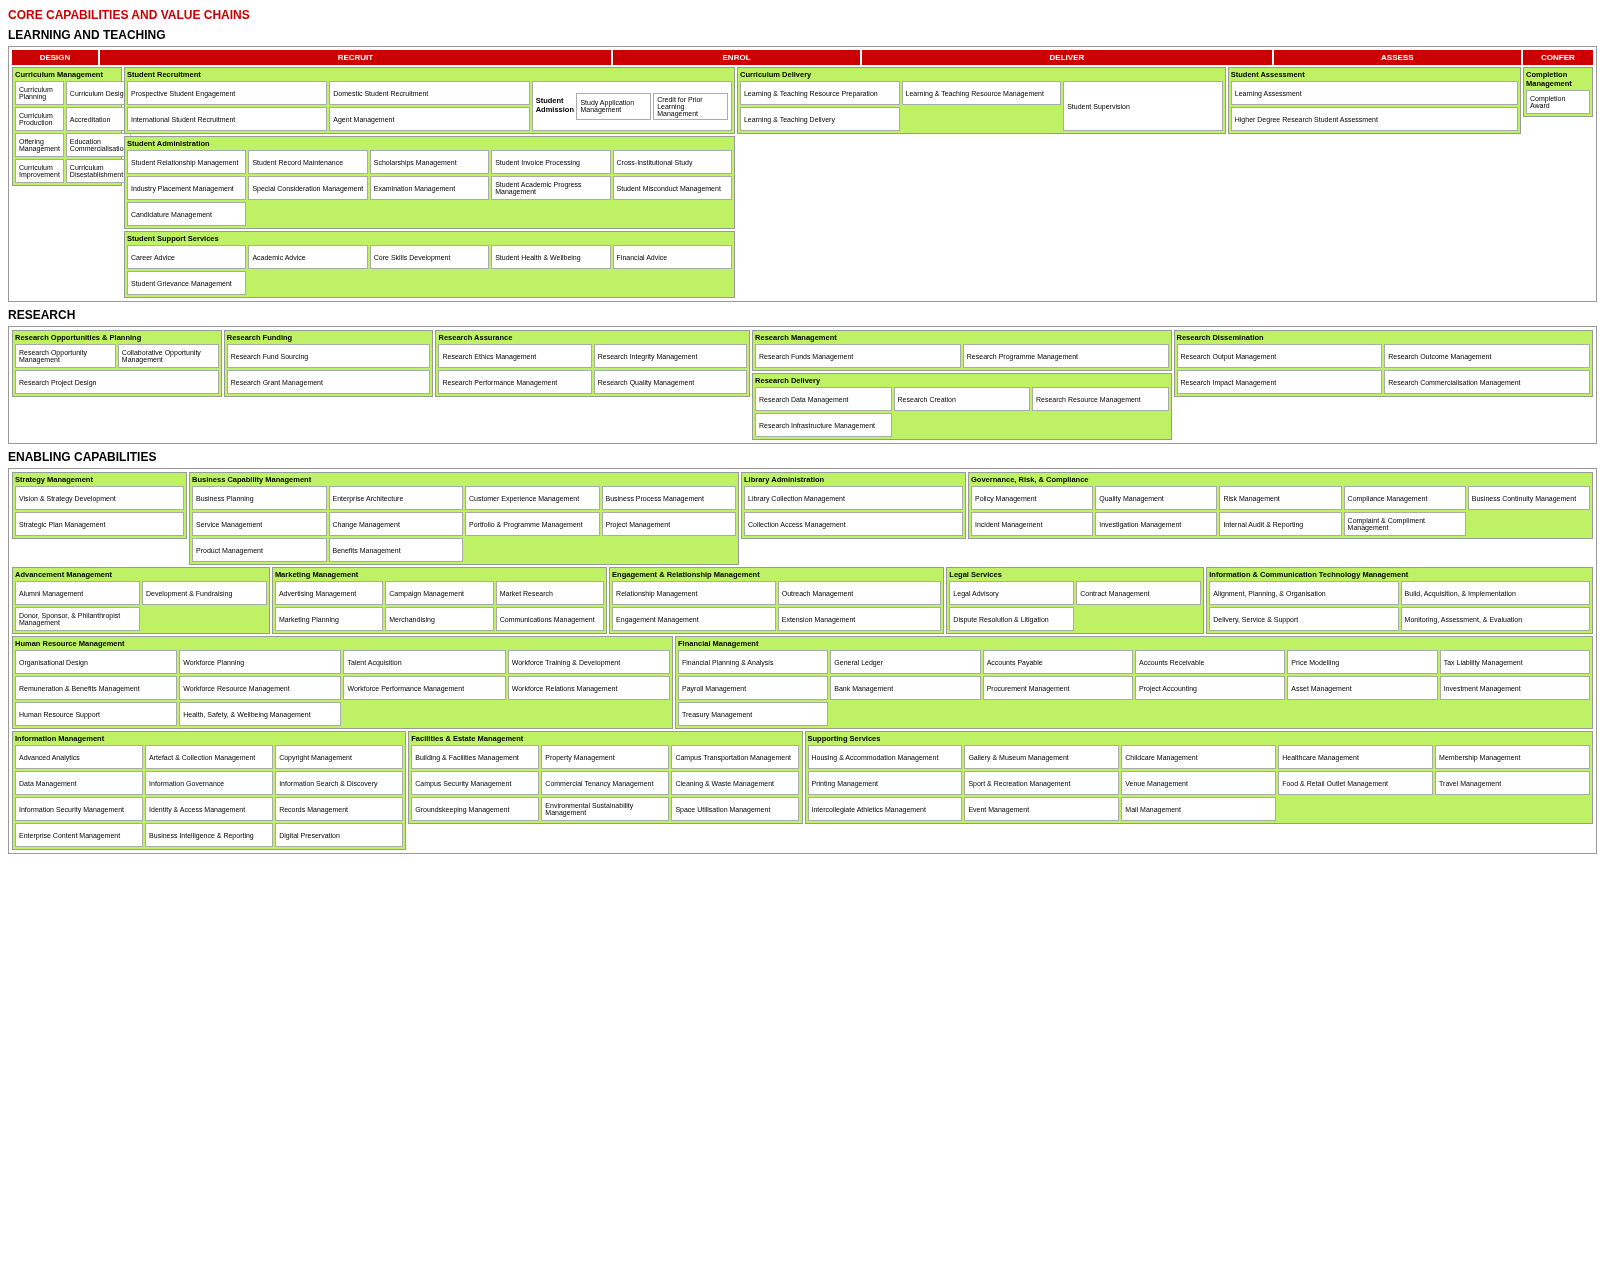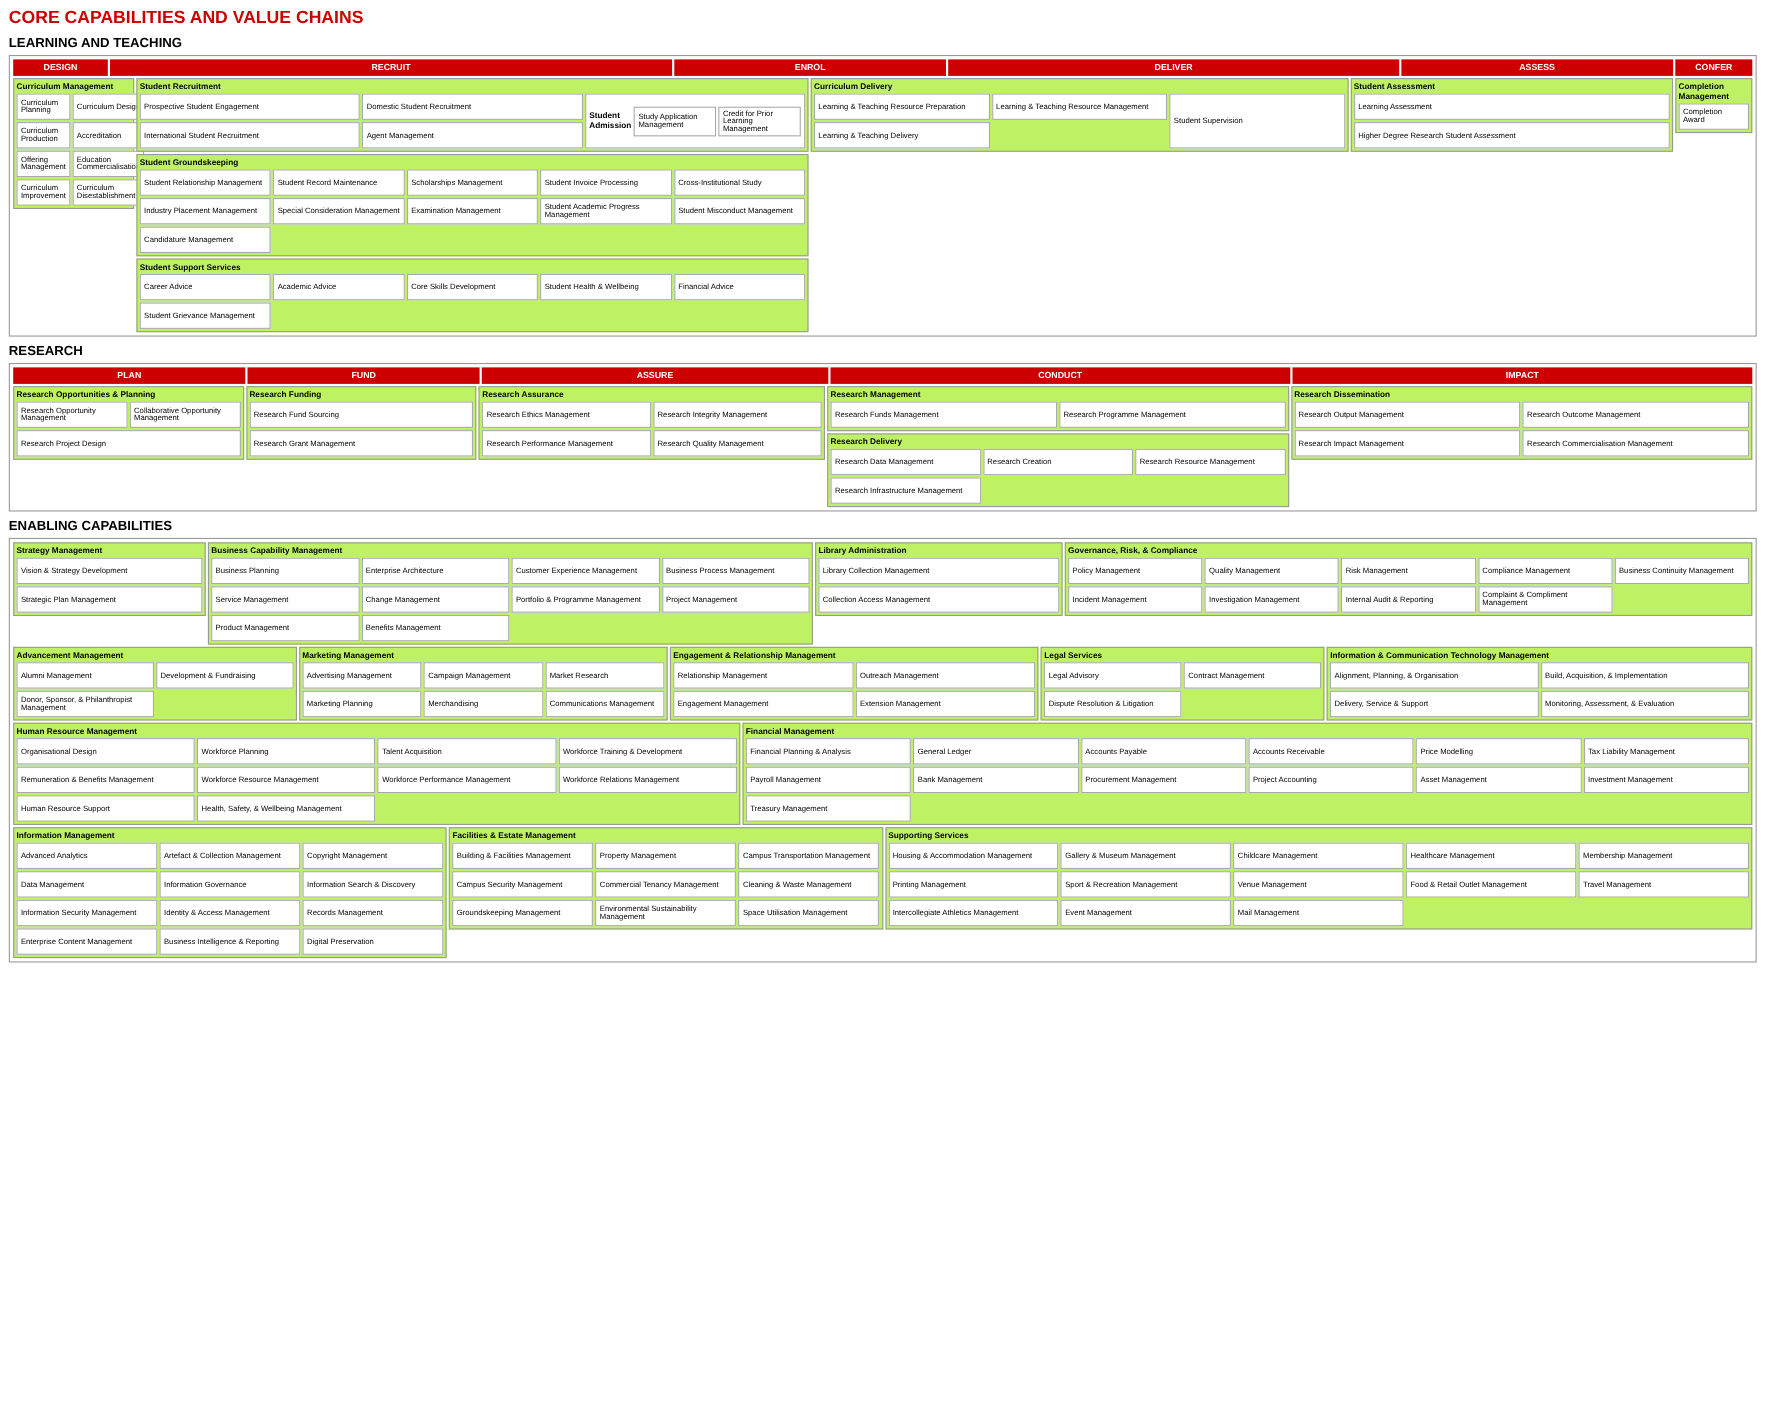--- a/index.html
+++ b/index.html
@@ -1,18 +1,18 @@
 <!DOCTYPE html>
 <html><head>
   <meta charset="utf-8">
   <style>
     * { box-sizing: border-box; margin: 0; padding: 0; }
     body { font-family: Arial, sans-serif; font-size: 8px; background: #fff; color: #000; padding: 8px; }
     
-    .main-title { color: #c00; font-weight: bold; font-size: 16px; margin-bottom: 4px; }
+    .main-title { color: #c00; font-weight: bold; font-size: 12px; margin-bottom: 4px; }
     .section-title { font-weight: bold; font-size: 12px; margin: 6px 0 4px 0; }
     
     .vc-group { border: 1px solid #999; padding: 2px; background: #bef264; }
     .vc-group-title { font-size: 7.5px; font-weight: bold; margin-bottom: 2px; color: #000; }
     
     .cell-grid { display: grid; gap: 2px; }
     .cell-grid-2 { grid-template-columns: 1fr 1fr; }
     .cell-grid-3 { grid-template-columns: 1fr 1fr 1fr; }
     .cell-grid-4 { grid-template-columns: 1fr 1fr 1fr 1fr; }
     .cell-grid-5 { grid-template-columns: 1fr 1fr 1fr 1fr 1fr; }
@@ -77,21 +77,21 @@
             <div class="cell-grid cell-grid-2">
               <div class="cell">Study Application Management</div>
               <div class="cell">Credit for Prior Learning Management</div>
             </div>
           </div>
           <div class="cell">International Student Recruitment</div>
           <div class="cell">Agent Management</div>
         </div>
       </div>
       <div class="vc-group">
-        <div class="vc-group-title">Student Groundskeeping</div>
+        <div class="vc-group-title">Student Administration</div>
         <div class="cell-grid cell-grid-5">
           <div class="cell">Student Relationship Management</div>
           <div class="cell">Student Record Maintenance</div>
           <div class="cell">Scholarships Management</div>
           <div class="cell">Student Invoice Processing</div>
           <div class="cell">Cross-Institutional Study</div>
           <div class="cell">Industry Placement Management</div>
           <div class="cell">Special Consideration Management</div>
           <div class="cell">Examination Management</div>
           <div class="cell">Student Academic Progress Management</div>
@@ -144,27 +144,20 @@
       </div>
     </div>
 
   </div>
 </div>
 
 <div class="section-title">RESEARCH</div>
 
 <div class="outer-border">
 
-  <div class="headers-row">
-    <div class="header-cell" style="flex:1">PLAN</div>
-    <div class="header-cell" style="flex:1">FUND</div>
-    <div class="header-cell" style="flex:1.5">ASSURE</div>
-    <div class="header-cell" style="flex:2">CONDUCT</div>
-    <div class="header-cell" style="flex:2">IMPACT</div>
-  </div>
 
   <div class="flex-row">
 
     <div style="flex:1">
       <div class="vc-group">
         <div class="vc-group-title">Research Opportunities &amp; Planning</div>
         <div class="cell-grid cell-grid-2">
           <div class="cell">Research Opportunity Management</div>
           <div class="cell">Collaborative Opportunity Management</div>
           <div class="cell" style="grid-column: span 2">Research Project Design</div>

